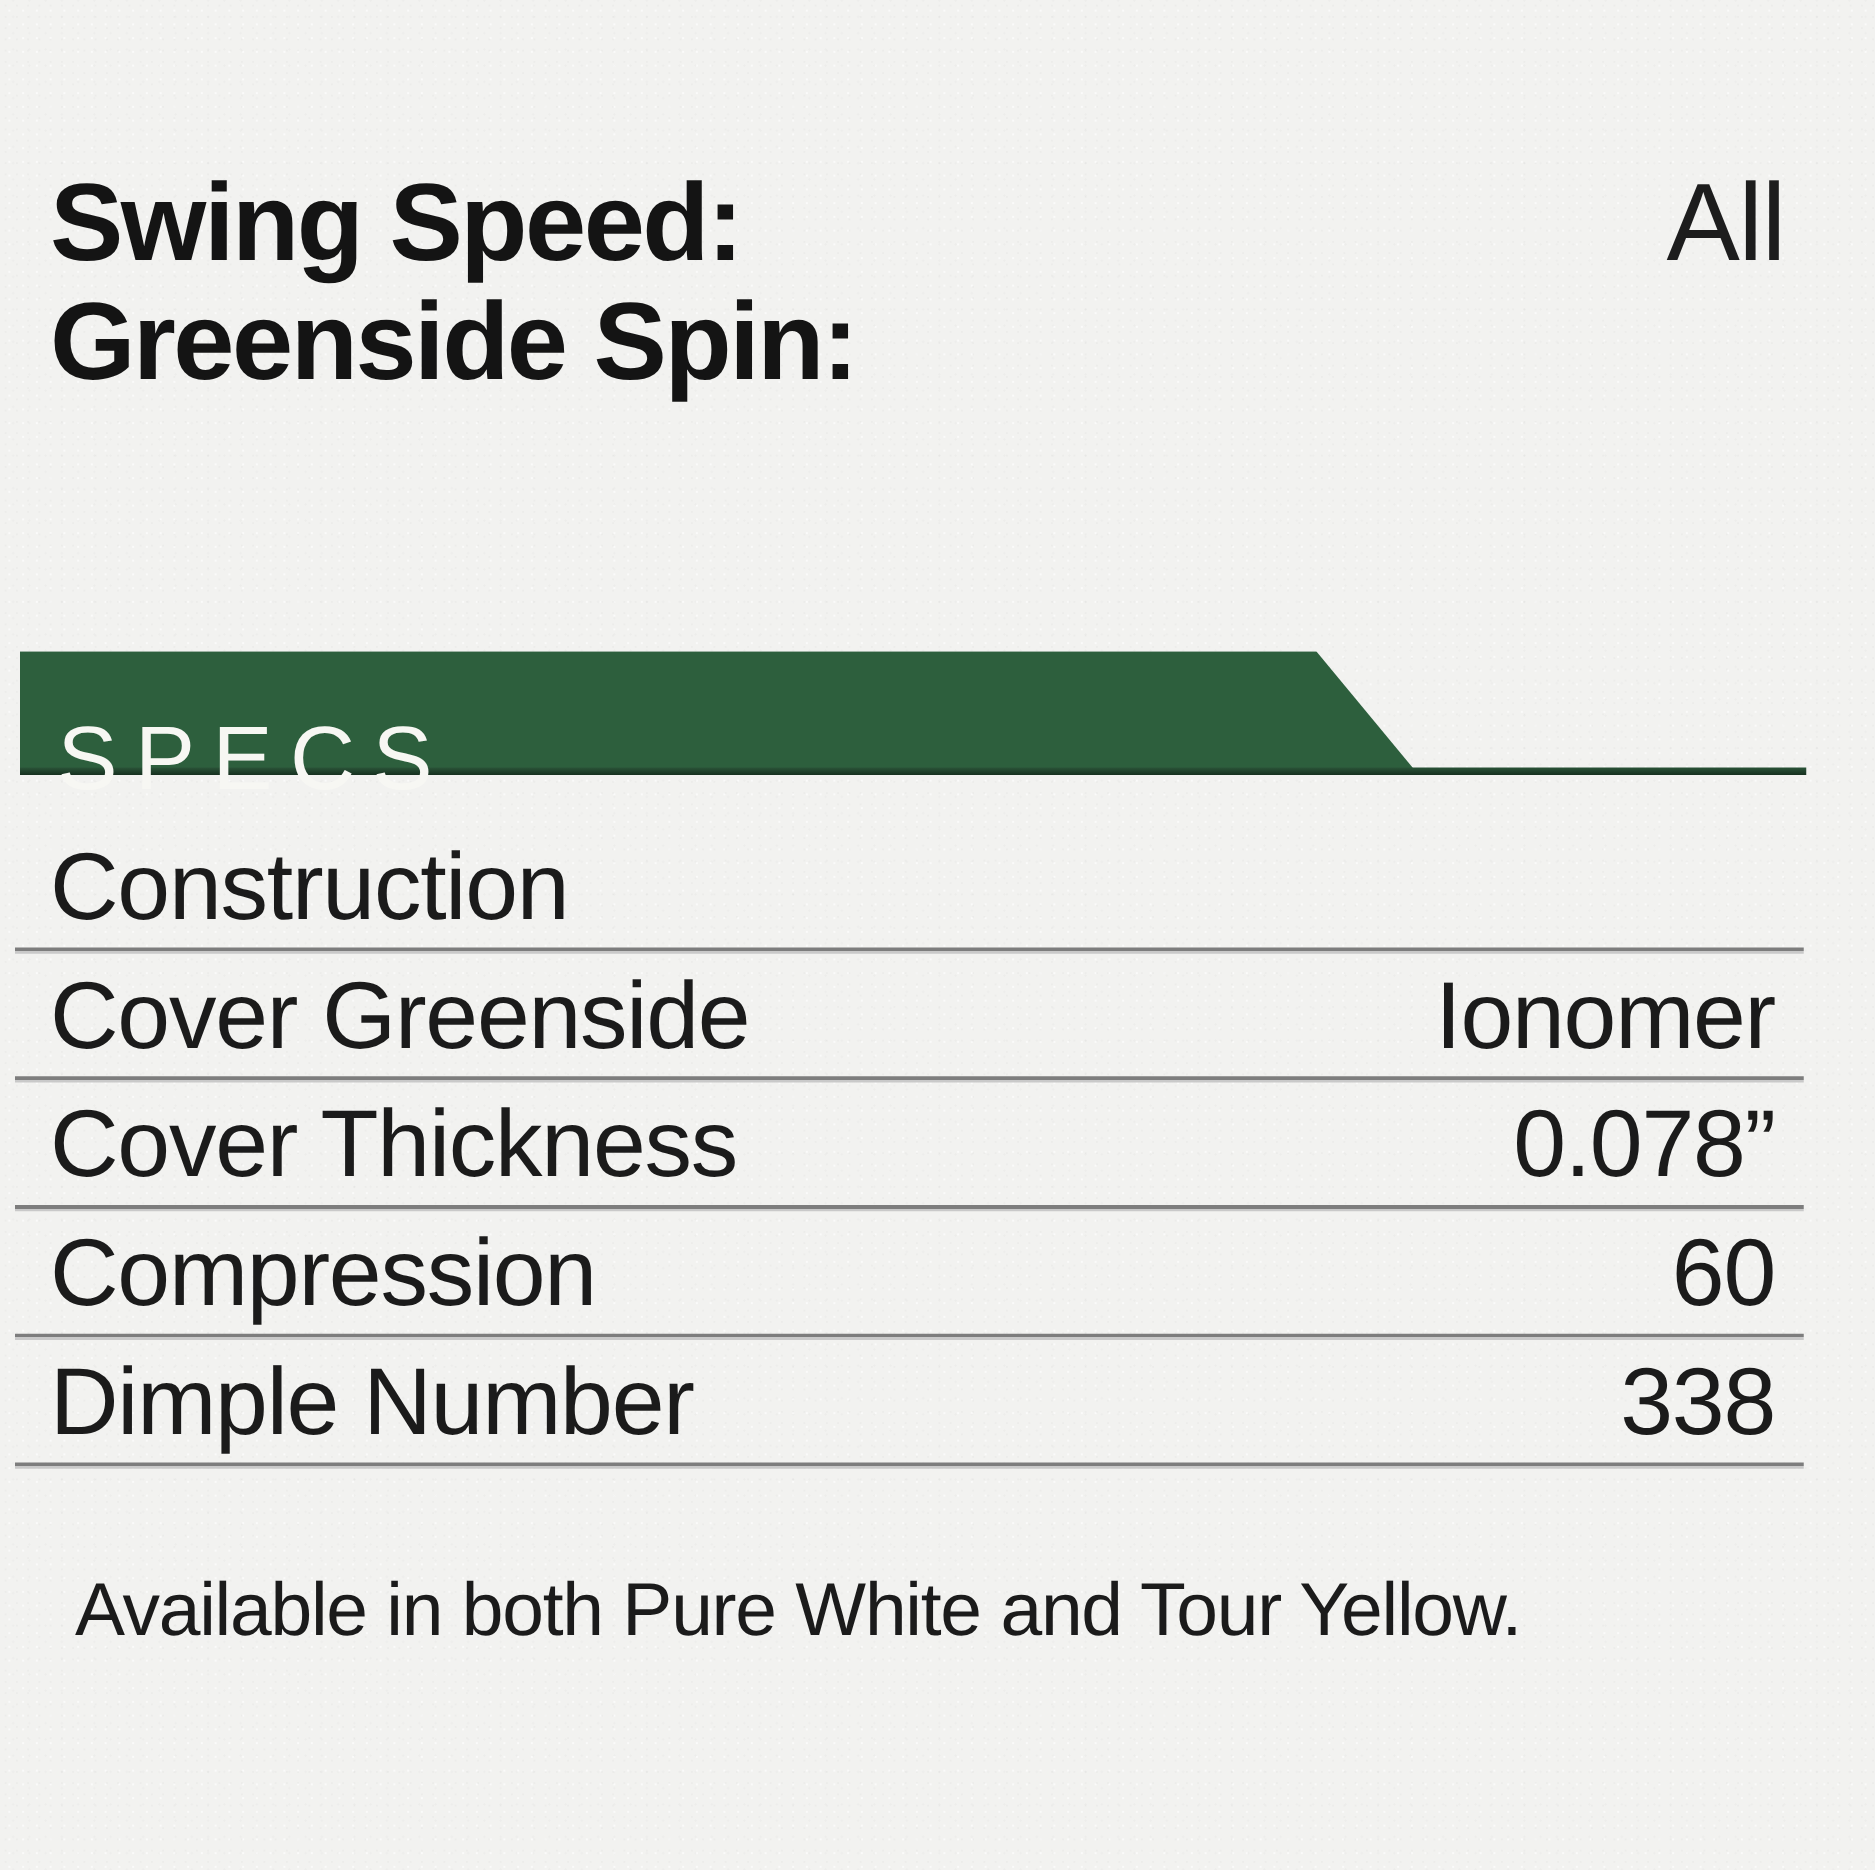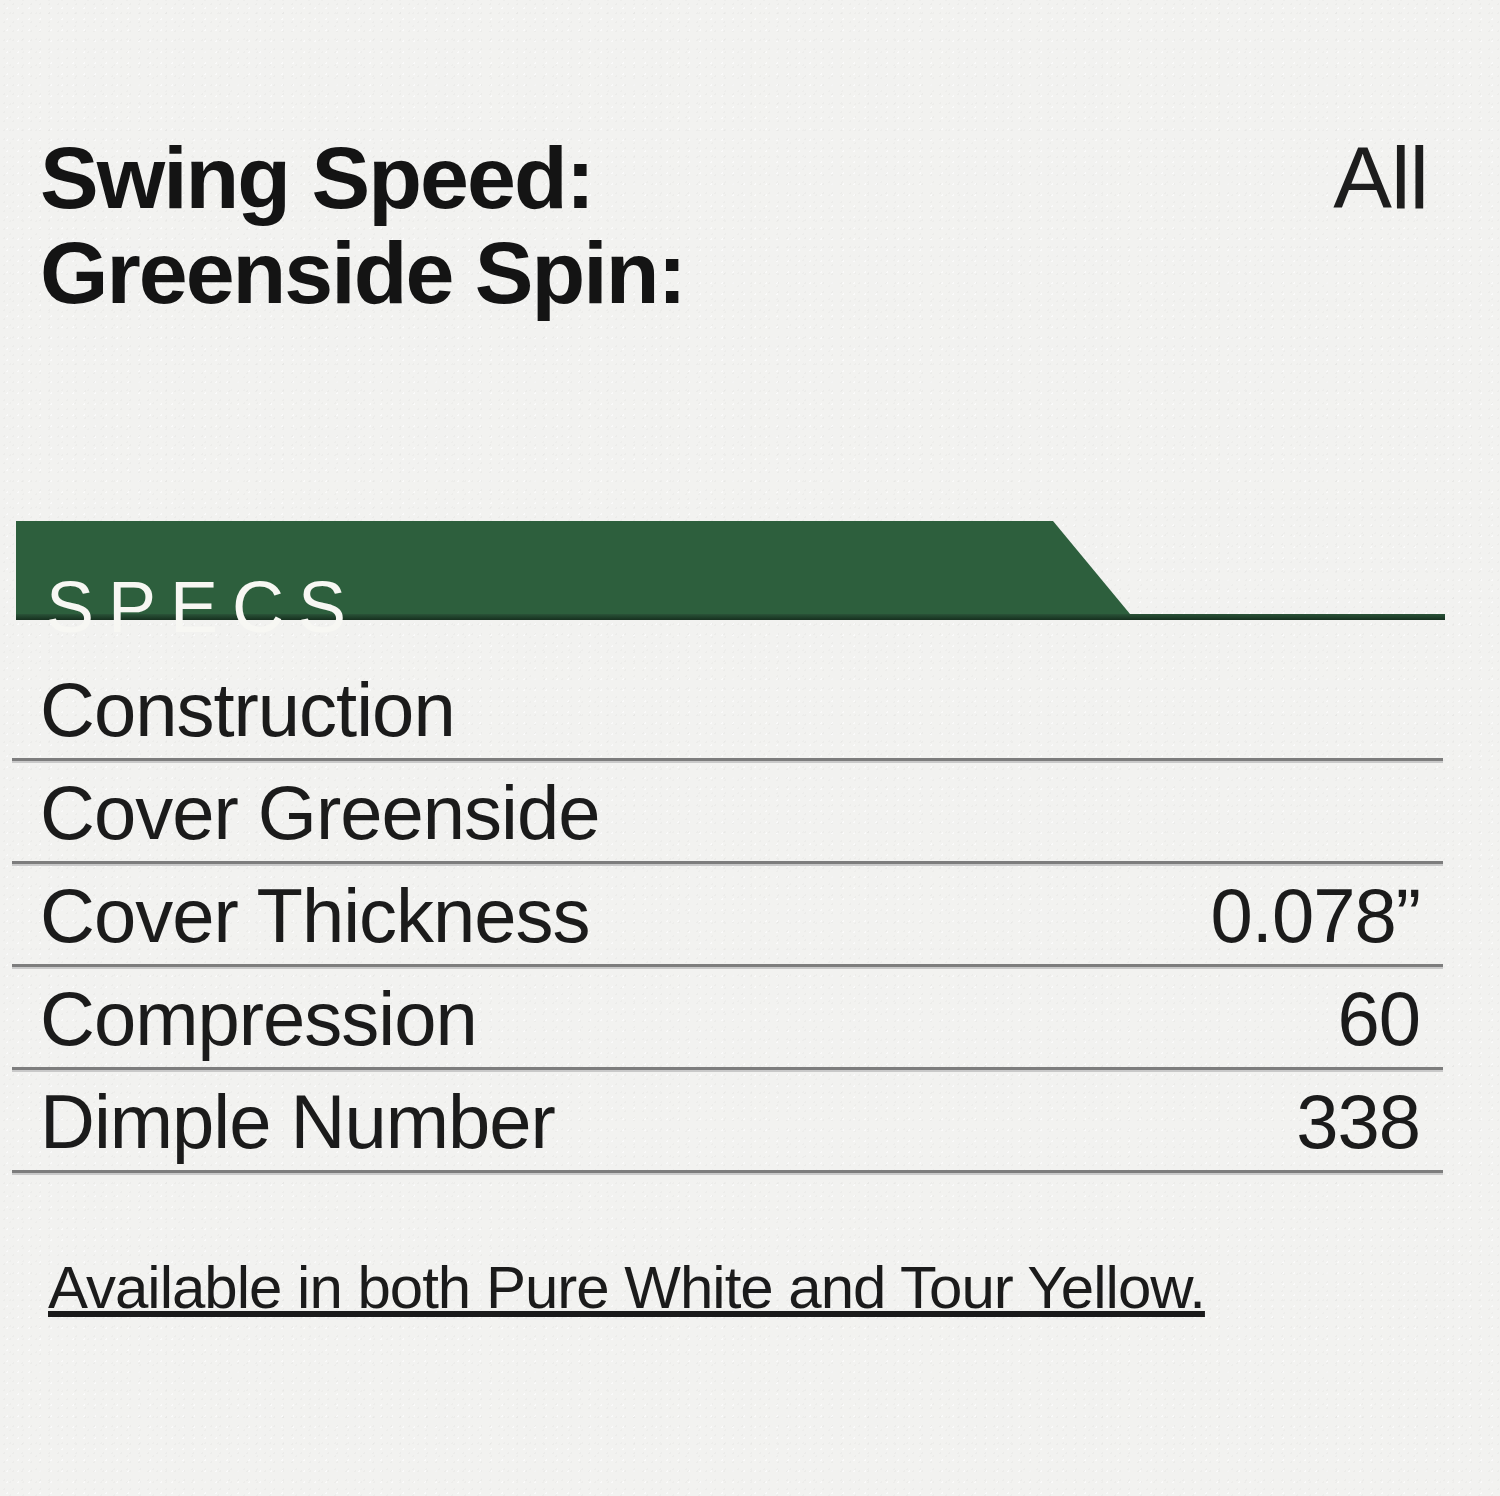--- a/index.html
+++ b/index.html
@@ -108,27 +108,26 @@
     color: #1b1b1b;
   }
   .t-sep {
     height: 5px;
     background: linear-gradient(to bottom, #7d7d7d 0 60%, #c9c9c9 60% 100%);
   }
 
   
   .footer-note {
     position: absolute;
-    left: 48px;
+    left: 60px;
     top: 1253px;
     font-size: 60px;
     letter-spacing: -1px;
     color: #1b1b1b;
     white-space: nowrap;
-    text-decoration: underline;
   }
 </style>
 </head>
 <body>
 
 <div class="canvas">
 
   <div class="perf-block">
     <div class="perf-row">
       <span class="perf-label">Swing Speed:</span>
@@ -145,20 +144,21 @@
     <div class="banner-title">SPECS</div>
   </div>
 
   <div class="spec-table">
     <div class="t-row">
       <span>Construction</span>
     </div>
     <div class="t-sep"></div>
     <div class="t-row">
       <span>Cover Greenside</span>
+      <span>Ionomer</span>
     </div>
     <div class="t-sep"></div>
     <div class="t-row">
       <span>Cover Thickness</span>
       <span>0.078”</span>
     </div>
     <div class="t-sep"></div>
     <div class="t-row">
       <span>Compression</span>
       <span>60</span>

